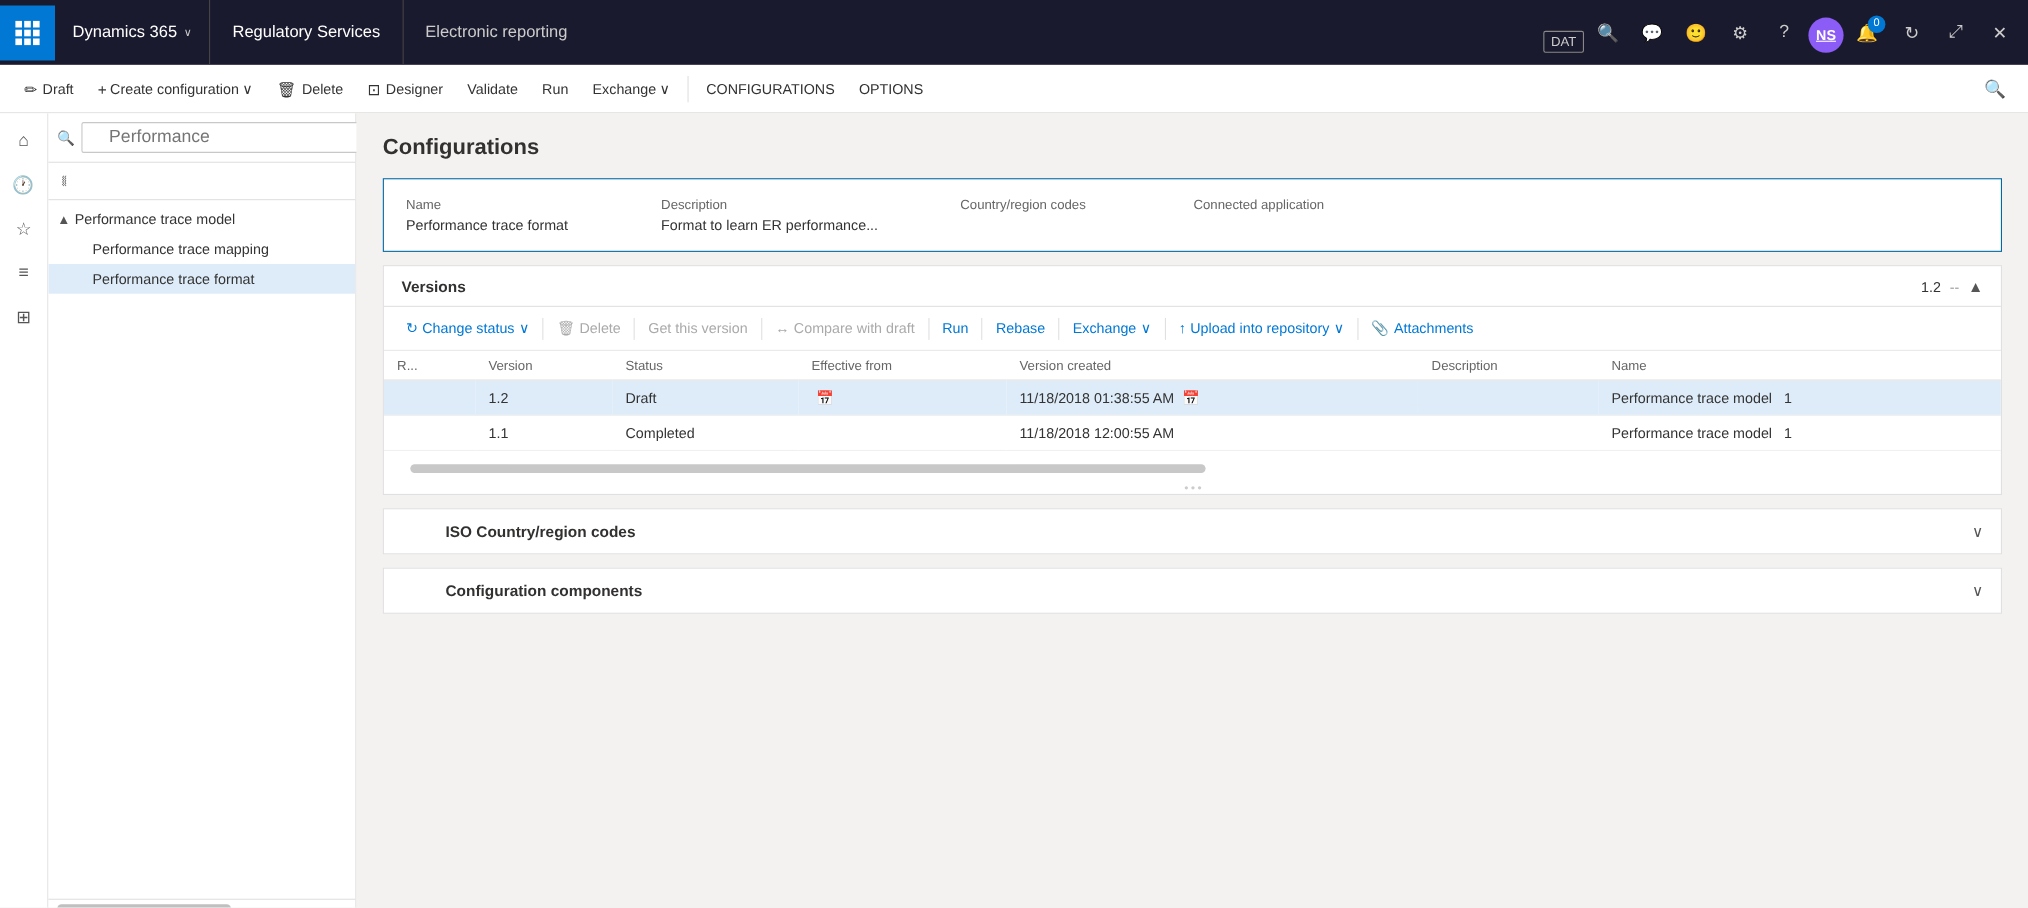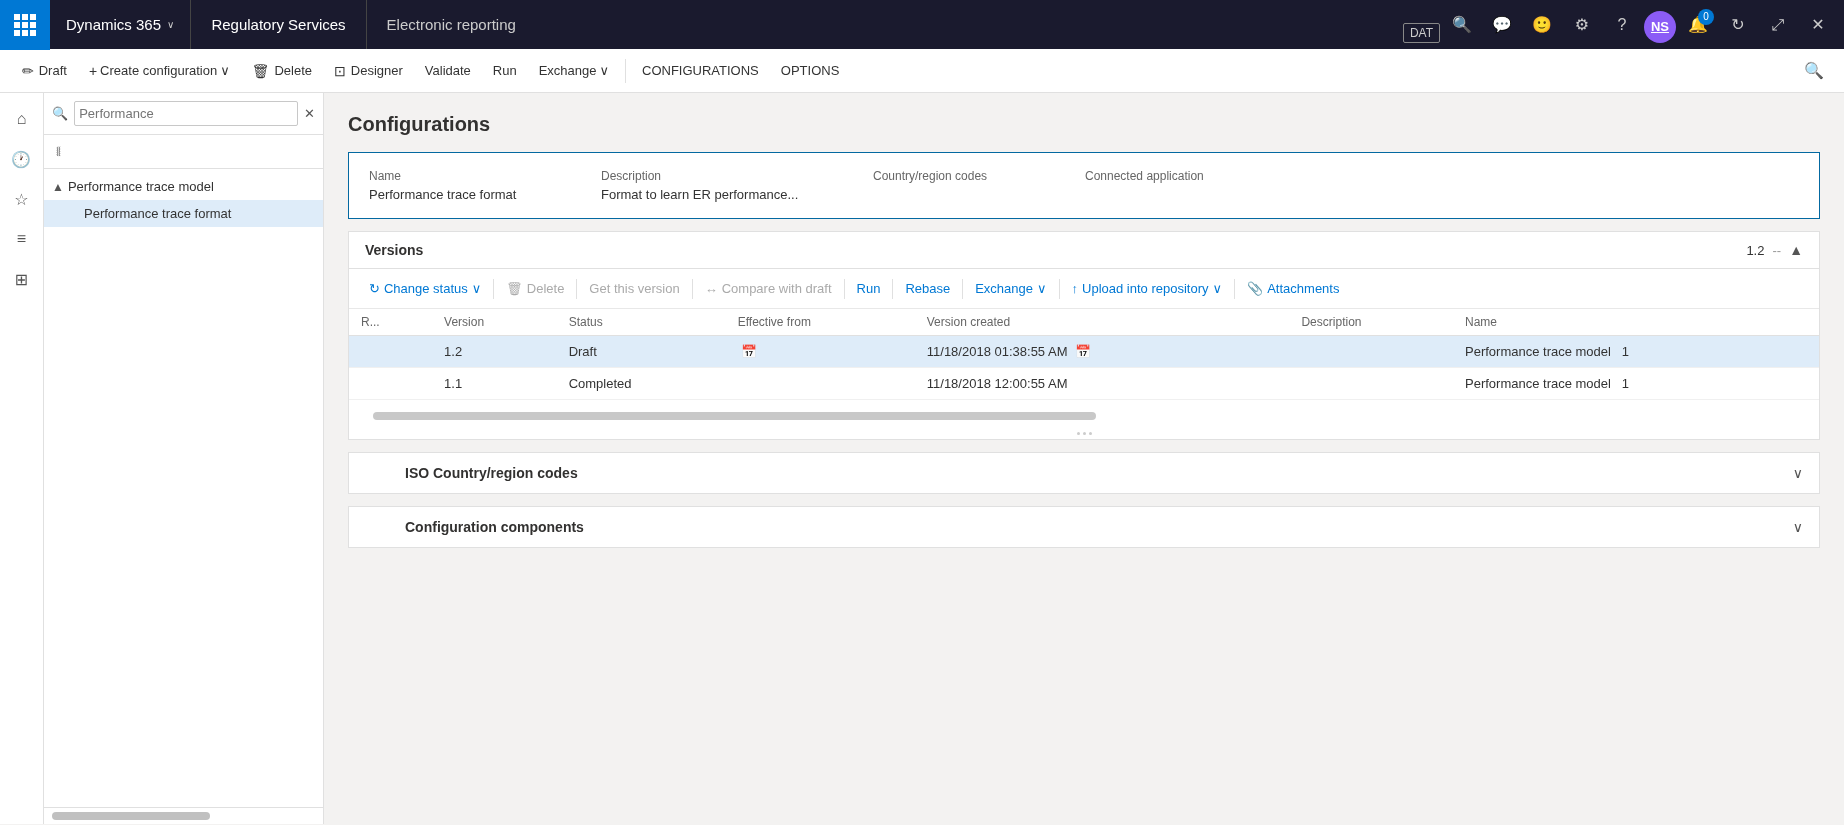--- a/index.html
+++ b/index.html
@@ -1,21 +1,21 @@
 <!DOCTYPE html>
 <html><head>
   <meta charset="utf-8">
   <style>
     * { box-sizing: border-box; margin: 0; padding: 0; font-family: 'Segoe UI', sans-serif; }
 
     body { width: 1844px; height: 825px; overflow: hidden; background: #f3f2f1; }
 
     
     .top-nav {
-      display: flex; align-items: center; height: 49px;
+      display: flex; align-items: center; height: 59px;
       background: #1a1a2e; color: white;
     }
     .app-grid-btn {
       width: 50px; height: 50px; display: flex; align-items: center; justify-content: center;
       background: #0078d4; cursor: pointer; flex-shrink: 0;
     }
     .app-grid-icon { display: grid; grid-template-columns: repeat(3,6px); grid-template-rows: repeat(3,6px); gap: 2px; }
     .app-grid-icon span { background: white; display: block; }
     .dynamics-section {
       display: flex; align-items: center; padding: 0 16px; height: 100%;
@@ -86,22 +86,22 @@
     
     .sidebar {
       width: 280px; background: #fff; border-right: 1px solid #e0e0e0;
       display: flex; flex-direction: column;
     }
     .sidebar-search {
       display: flex; align-items: center; padding: 8px;
       border-bottom: 1px solid #e0e0e0; gap: 6px;
     }
     .sidebar-search input {
-      flex: 1; border: 1px solid #c8c8c8; padding: 4px 4px;
-      font-size: 13px; outline: none; border-radius: 2px;
+      flex: 1; border: 1px solid #c8c8c8; padding: 4px 24px;
+      font-size: 16px; outline: none; border-radius: 2px;
     }
     .sidebar-search-icon { color: #555; font-size: 13px; }
     .sidebar-filter-btn {
       font-size: 14px; color: #555; cursor: pointer; padding: 4px;
     }
     .sidebar-clear { font-size: 13px; color: #555; cursor: pointer; }
     .sidebar-tree { flex: 1; overflow-y: auto; padding: 4px 0; }
     .tree-item {
       display: flex; align-items: center; padding: 6px 8px; cursor: pointer;
       font-size: 13px; color: #333; user-select: none;
@@ -301,20 +301,25 @@
     <div style="padding: 4px 8px; border-bottom: 1px solid #e0e0e0; display: flex; align-items: center; gap: 4px;">
       <span class="sidebar-filter-btn">⧛</span>
     </div>
     <div class="sidebar-tree">
 
       <div class="tree-item">
         <span class="tree-expand">▲</span>
         <span class="tree-label">Performance trace model</span>
       </div>
 
+      <div class="tree-item">
+        <span class="tree-indent"></span>
+        <span class="tree-indent"></span>
+        <span class="tree-label">Performance trace mapping</span>
+      </div>
 
       <div class="tree-item selected">
         <span class="tree-indent"></span>
         <span class="tree-indent"></span>
         <span class="tree-label">Performance trace format</span>
       </div>
     </div>
     <div style="padding: 4px 8px; border-top: 1px solid #e0e0e0;">
       <div style="height: 8px; background: #c0c0c0; border-radius: 4px; width: 60%;"></div>
     </div>

